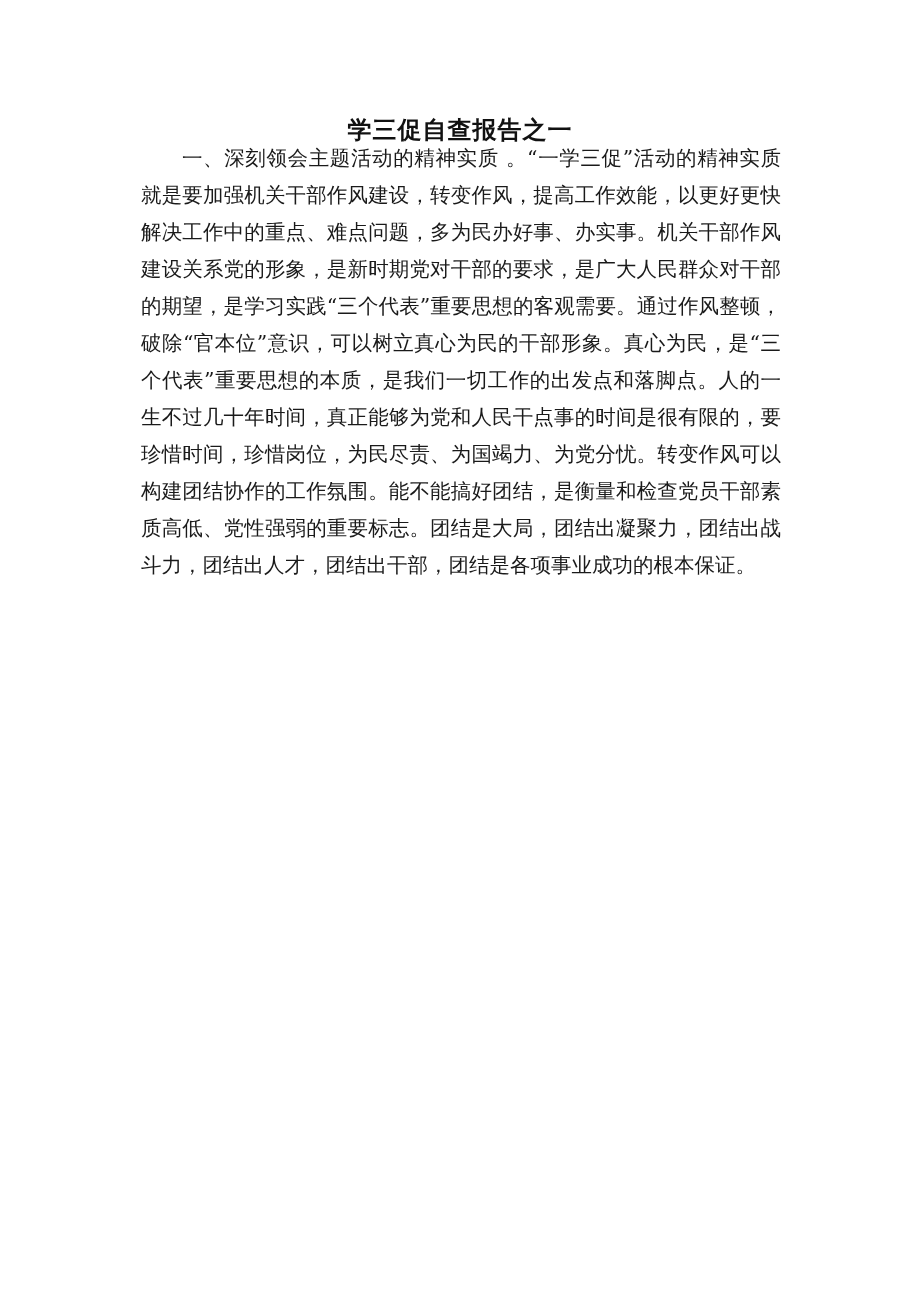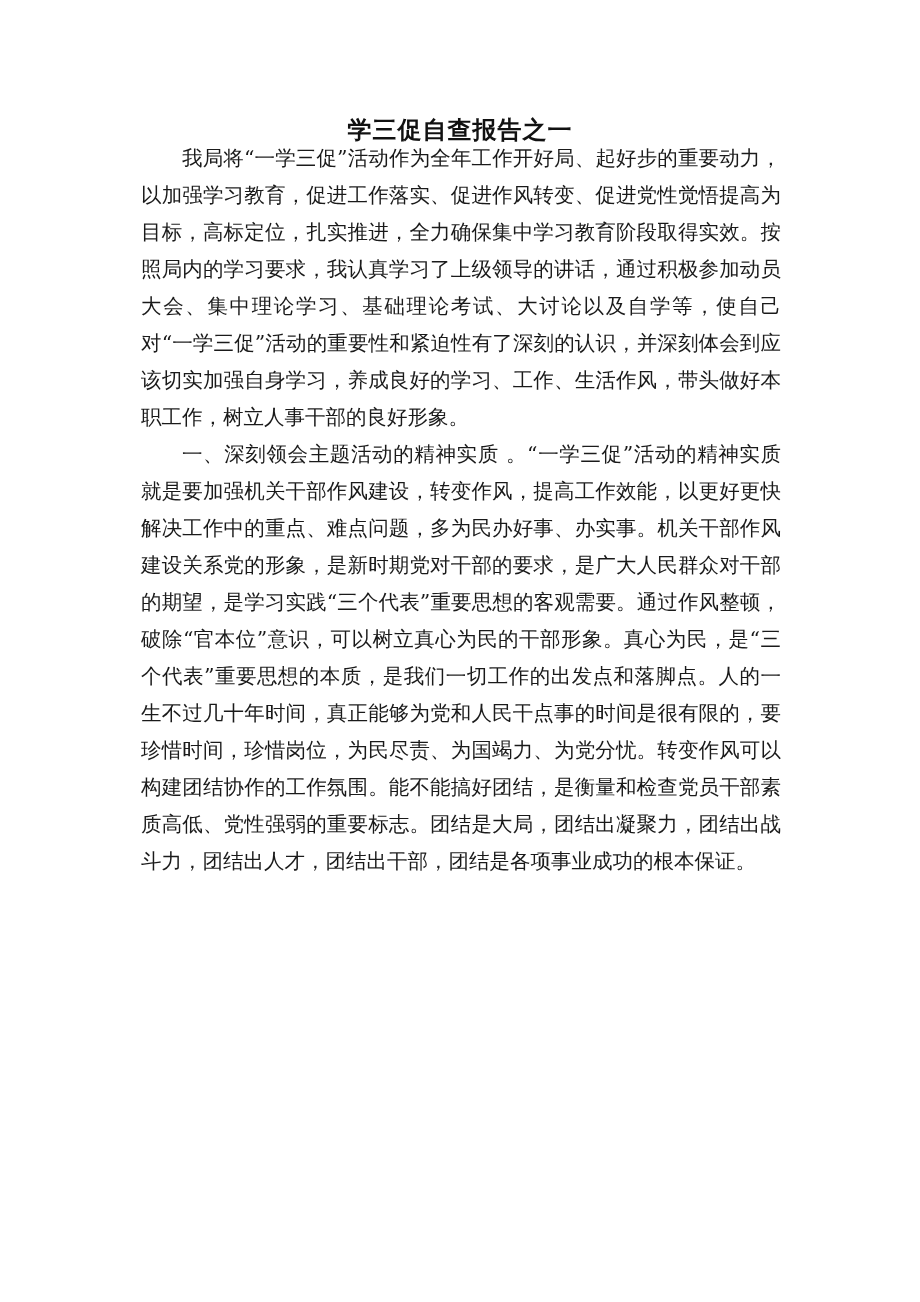--- a/index.html
+++ b/index.html
@@ -52,16 +52,15 @@
       text-indent: 41px;
     }
   </style>
 </head>
 <body>
 
 <div class="page">
   <h1 class="doc-title">学三促自查报告之一</h1>
 
   <div class="body">
-    <p class="para">我局将“一学三促”活动作为全年工作开好局、起好步的重要动力，以加强学习教育，促进工作落实、促进作风转变、促进党性觉悟提高为目标，高标定位，扎实推进，全力确保集中学习教育阶段取得实效。按照局内的学习要求，我认真学习了上级领导的讲话，通过积极参加动员大会、集中理论学习、基础理论考试、大讨论以及自学等，使自己对“一学三促”活动的重要性和紧迫性有了深刻的认识，并深刻体会到应该切实加强自身学习，养成良好的学习、工作、生活作风，带头做好本职工作，树立人事干部的良好形象。</p>
     <p class="para">一、深刻领会主题活动的精神实质 。“一学三促”活动的精神实质就是要加强机关干部作风建设，转变作风，提高工作效能，以更好更快解决工作中的重点、难点问题，多为民办好事、办实事。机关干部作风建设关系党的形象，是新时期党对干部的要求，是广大人民群众对干部的期望，是学习实践“三个代表”重要思想的客观需要。通过作风整顿，破除“官本位”意识，可以树立真心为民的干部形象。真心为民，是“三个代表”重要思想的本质，是我们一切工作的出发点和落脚点。人的一生不过几十年时间，真正能够为党和人民干点事的时间是很有限的，要珍惜时间，珍惜岗位，为民尽责、为国竭力、为党分忧。转变作风可以构建团结协作的工作氛围。能不能搞好团结，是衡量和检查党员干部素质高低、党性强弱的重要标志。团结是大局，团结出凝聚力，团结出战斗力，团结出人才，团结出干部，团结是各项事业成功的根本保证。</p>
   </div>
 </div>
 
 </body></html>

